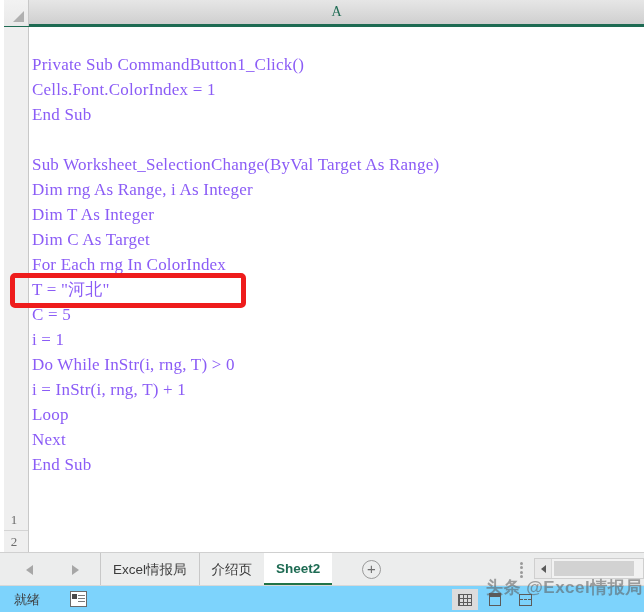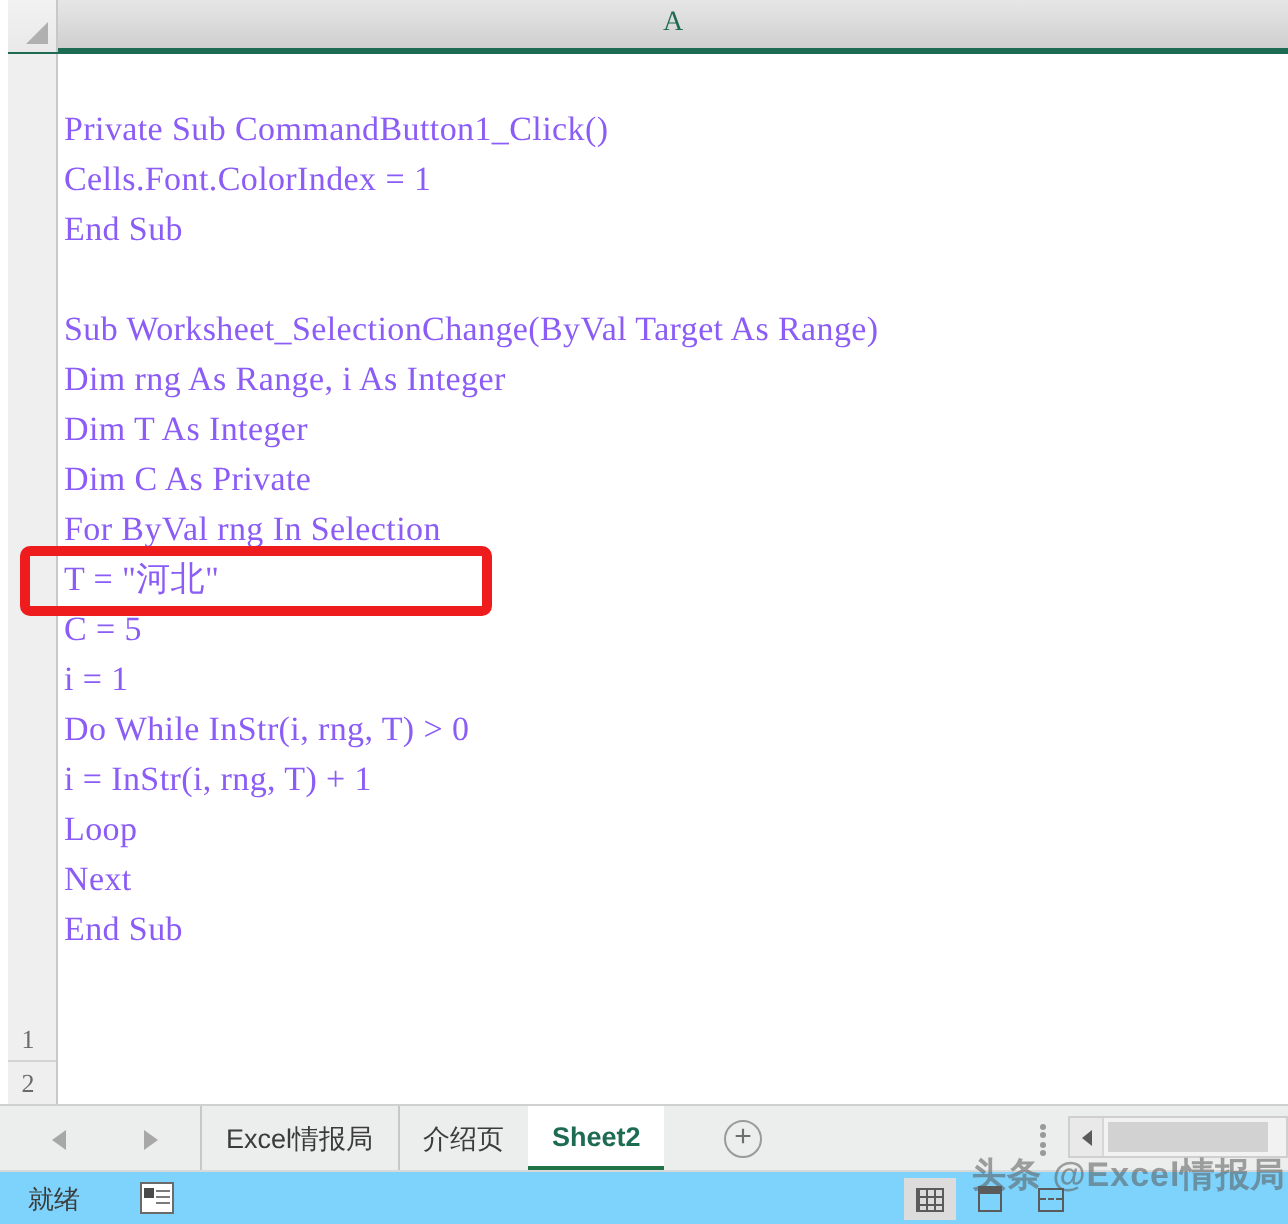--- a/index.html
+++ b/index.html
@@ -304,22 +304,22 @@
 
   <div class="sheet-area">
     <div class="code-block">
       <div class="code-line">Private Sub CommandButton1_Click()</div>
       <div class="code-line">Cells.Font.ColorIndex = 1</div>
       <div class="code-line">End Sub</div>
       <div class="code-line blank"></div>
       <div class="code-line">Sub Worksheet_SelectionChange(ByVal Target As Range)</div>
       <div class="code-line">Dim rng As Range, i As Integer</div>
       <div class="code-line">Dim T As Integer</div>
-      <div class="code-line">Dim C As Private</div>
-      <div class="code-line">For ByVal rng In Selection</div>
+      <div class="code-line">Dim C As Target</div>
+      <div class="code-line">For Each rng In ColorIndex</div>
       <div class="code-line">T = "河北"</div>
       <div class="code-line">C = 5</div>
       <div class="code-line">i = 1</div>
       <div class="code-line">Do While InStr(i, rng, T) &gt; 0</div>
       <div class="code-line">i = InStr(i, rng, T) + 1</div>
       <div class="code-line">Loop</div>
       <div class="code-line">Next</div>
       <div class="code-line">End Sub</div>
     </div>
   </div>

